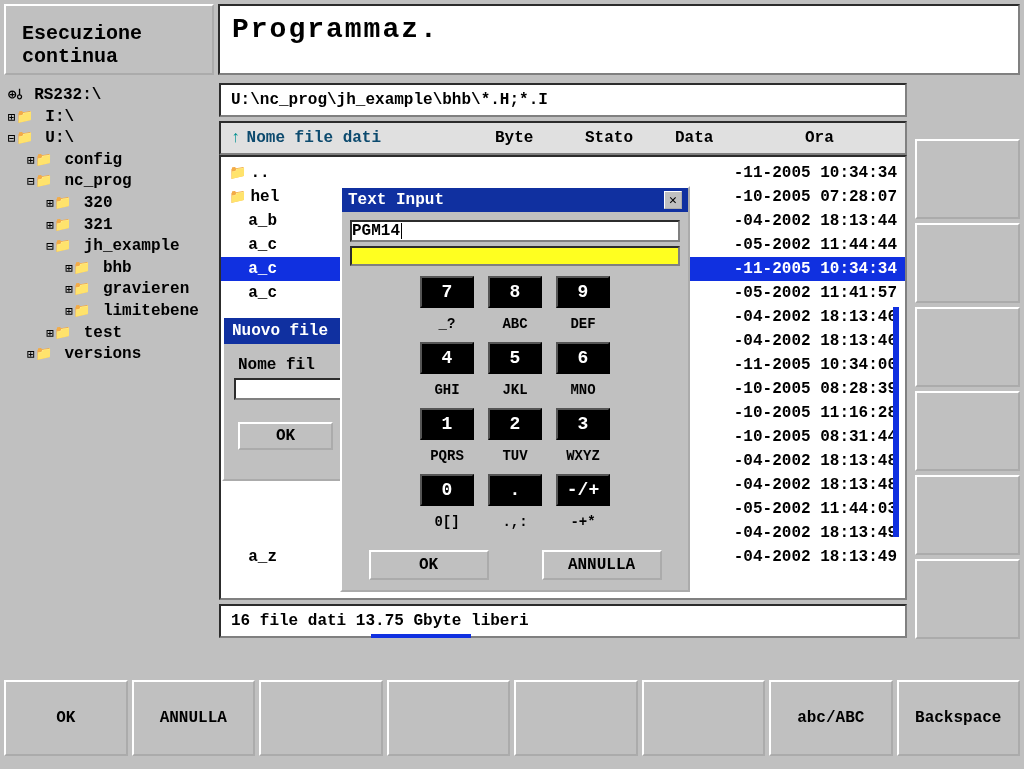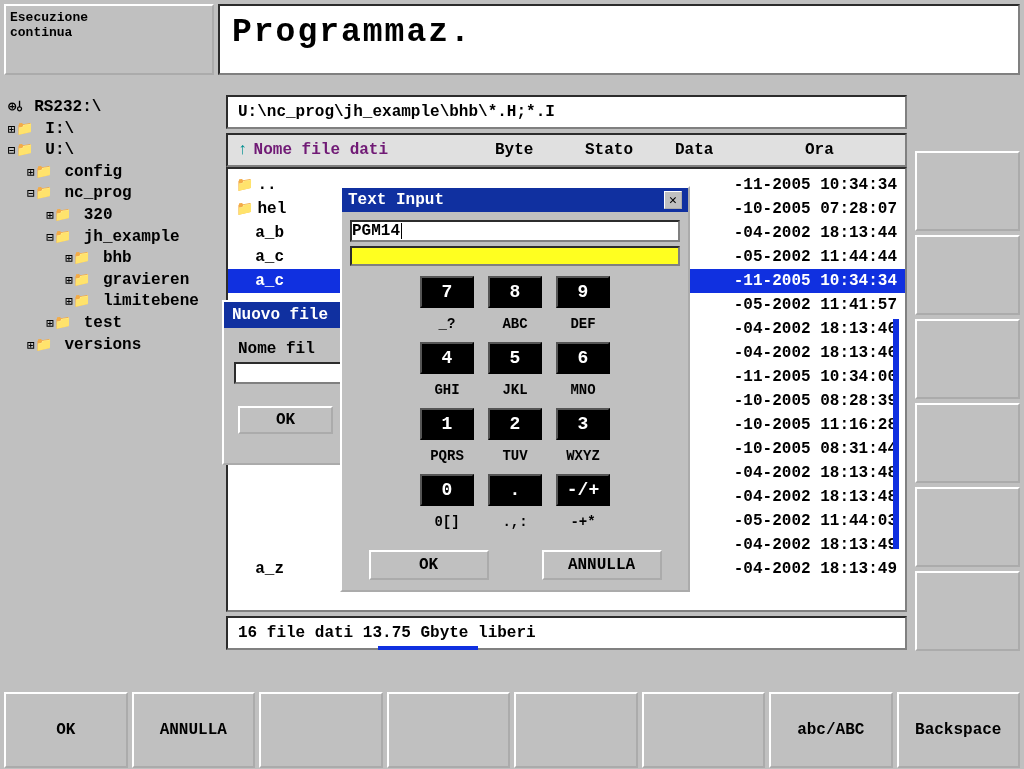--- a/index.html
+++ b/index.html
@@ -11,27 +11,27 @@
   font-family: "Courier New", monospace;
   font-size: 16px;
   font-weight: bold;
   background: #c0c0c0;
   overflow: hidden;
   position: relative;
 }
 .top-row { display: flex; height: 75px; gap: 4px; padding: 4px 4px 0 4px; }
 .top-left {
   width: 210px; background: #c0c0c0; border: 2px outset #fff;
-  padding: 4px; font-size: 13px;
+  padding: 16px; font-size: 20px;
 }
 .top-right {
   flex: 1; background: #fff; border: 2px inset #808080;
-  padding: 8px 12px; font-size: 33px; letter-spacing: 2px;
-}
-.mid-row { display: flex; height: 605px; padding: 4px; gap: 8px; margin-top: 12px; }
+  padding: 8px 12px; font-size: 28px; letter-spacing: 2px;
+}
+.mid-row { display: flex; height: 605px; padding: 4px; gap: 1px; }
 .tree-pane {
   width: 210px; background: #c0c0c0; padding: 6px 4px;
   font-size: 16px; line-height: 1.35;
 }
 .tree-item { white-space: pre; }
 .tree-item.sel { color: #000000; }
 .folder-icon::before { content: "📁"; font-size: 14px; margin-right: 2px; }
 .rs-icon::before { content: "⊕⫰"; font-size: 14px; margin-right: 2px; }
 .plus::before { content: "⊞"; font-size: 12px; margin-right: 1px; }
 .minus::before { content: "⊟"; font-size: 12px; margin-right: 1px; }
@@ -39,21 +39,21 @@
 .file-area { flex: 1; display: flex; gap: 4px; }
 .file-main { flex: 1; background: #c0c0c0; position: relative; }
 .file-header {
   background: #fff; border: 2px inset #808080; padding: 6px 10px; margin: 4px;
 }
 .col-header {
   background: #e0e0e0; border: 2px inset #808080; padding: 6px 10px; margin: 0 4px;
   display: flex;
 }
 .col-header .arrow { color: #009090; margin-right: 6px; }
-.col-header .nf { color: #701a75; margin-right: auto; text-align: center; }
+.col-header .nf { color: #0c4a6e; margin-right: auto; text-align: center; }
 .col-header span.c { width: 90px; text-align: left; }
 
 .file-list {
   background: #fff; border: 2px inset #808080; margin: 0 4px; padding: 4px 0;
   height: 445px; overflow: hidden; position: relative;
 }
 .file-row {
   display: flex; padding: 0 8px; height: 24px; align-items: center; white-space: pre;
 }
 .file-row.sel { background: #1030e0; color: #fff; }
@@ -78,21 +78,21 @@
   display: flex; gap: 4px; padding: 0 4px 4px 4px; height: 80px;
 }
 .bot-btn {
   flex: 1; background: #c0c0c0; border: 2px outset #fff;
   display: flex; align-items: center; justify-content: center;
   font-size: 16px; font-weight: bold;
 }
 
 
 .dlg-nuovo {
-  position: absolute; left: 222px; top: 300px; width: 180px; height: 165px;
+  position: absolute; left: 222px; top: 316px; width: 180px; height: 165px;
   background: #c0c0c0; border: 2px outset #fff; z-index: 5;
 }
 .dlg-nuovo .tb { background: #1030a0; color: #fff; padding: 4px 8px; }
 .dlg-nuovo .lbl { padding: 12px 10px 4px 14px; }
 .dlg-nuovo .inp {
   margin: 0 10px; background: #fff; border: 2px inset #808080; height: 22px;
 }
 .dlg-nuovo .okb {
   margin: 22px 10px 0 14px; width: 95px; height: 28px;
   background: #c0c0c0; border: 2px outset #fff;
@@ -150,20 +150,21 @@
 </div>
 
 <div class="mid-row">
   <div class="tree-pane" id="tree">
       <div class="tree-item"><span></span><span class="rs-icon"></span> RS232:\</div>
       <div class="tree-item"><span class="plus"></span><span class="folder-icon"></span> I:\</div>
       <div class="tree-item"><span class="minus"></span><span class="folder-icon"></span> U:\</div>
       <div class="tree-item">  <span class="plus"></span><span class="folder-icon"></span> config</div>
       <div class="tree-item">  <span class="minus"></span><span class="folder-icon"></span> nc_prog</div>
       <div class="tree-item">    <span class="plus"></span><span class="folder-icon"></span> 320</div>
+      <div class="tree-item">    <span class="plus"></span><span class="folder-icon"></span> 321</div>
       <div class="tree-item">    <span class="minus"></span><span class="folder-icon"></span> jh_example</div>
       <div class="tree-item sel">      <span class="plus"></span><span class="folder-icon"></span> bhb</div>
       <div class="tree-item">      <span class="plus"></span><span class="folder-icon"></span> gravieren</div>
       <div class="tree-item">      <span class="plus"></span><span class="folder-icon"></span> limitebene</div>
       <div class="tree-item">    <span class="plus"></span><span class="folder-icon"></span> test</div>
       <div class="tree-item">  <span class="plus"></span><span class="folder-icon"></span> versions</div>
     </div>
 
   <div class="file-area">
     <div class="file-main">

